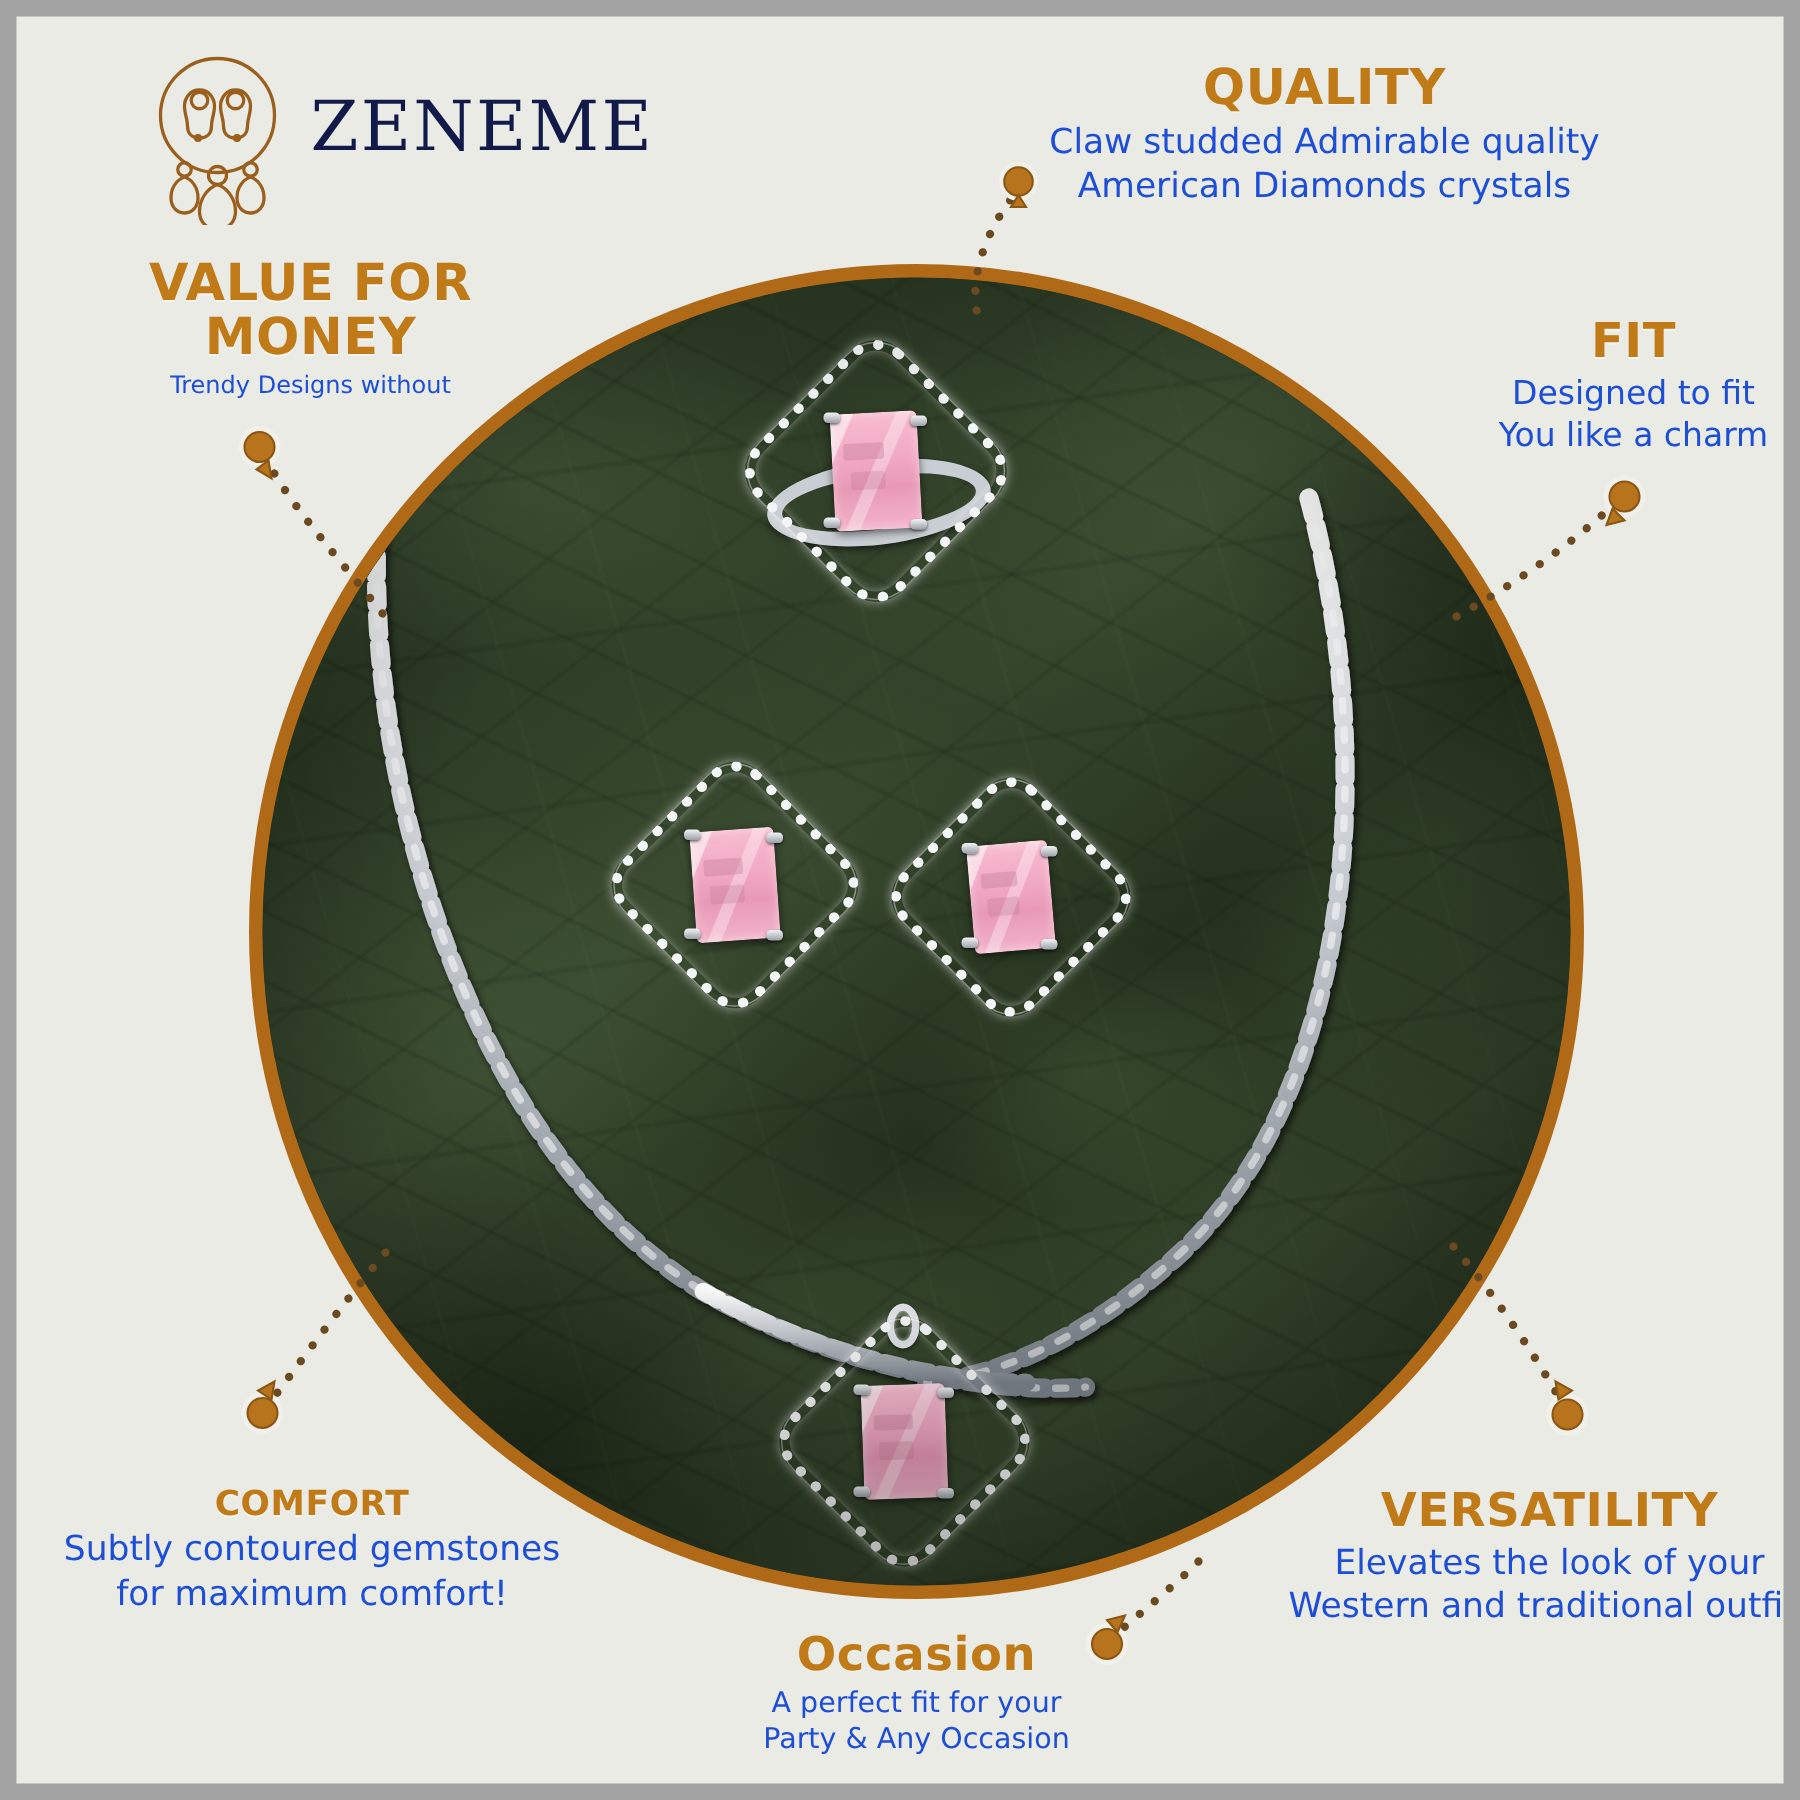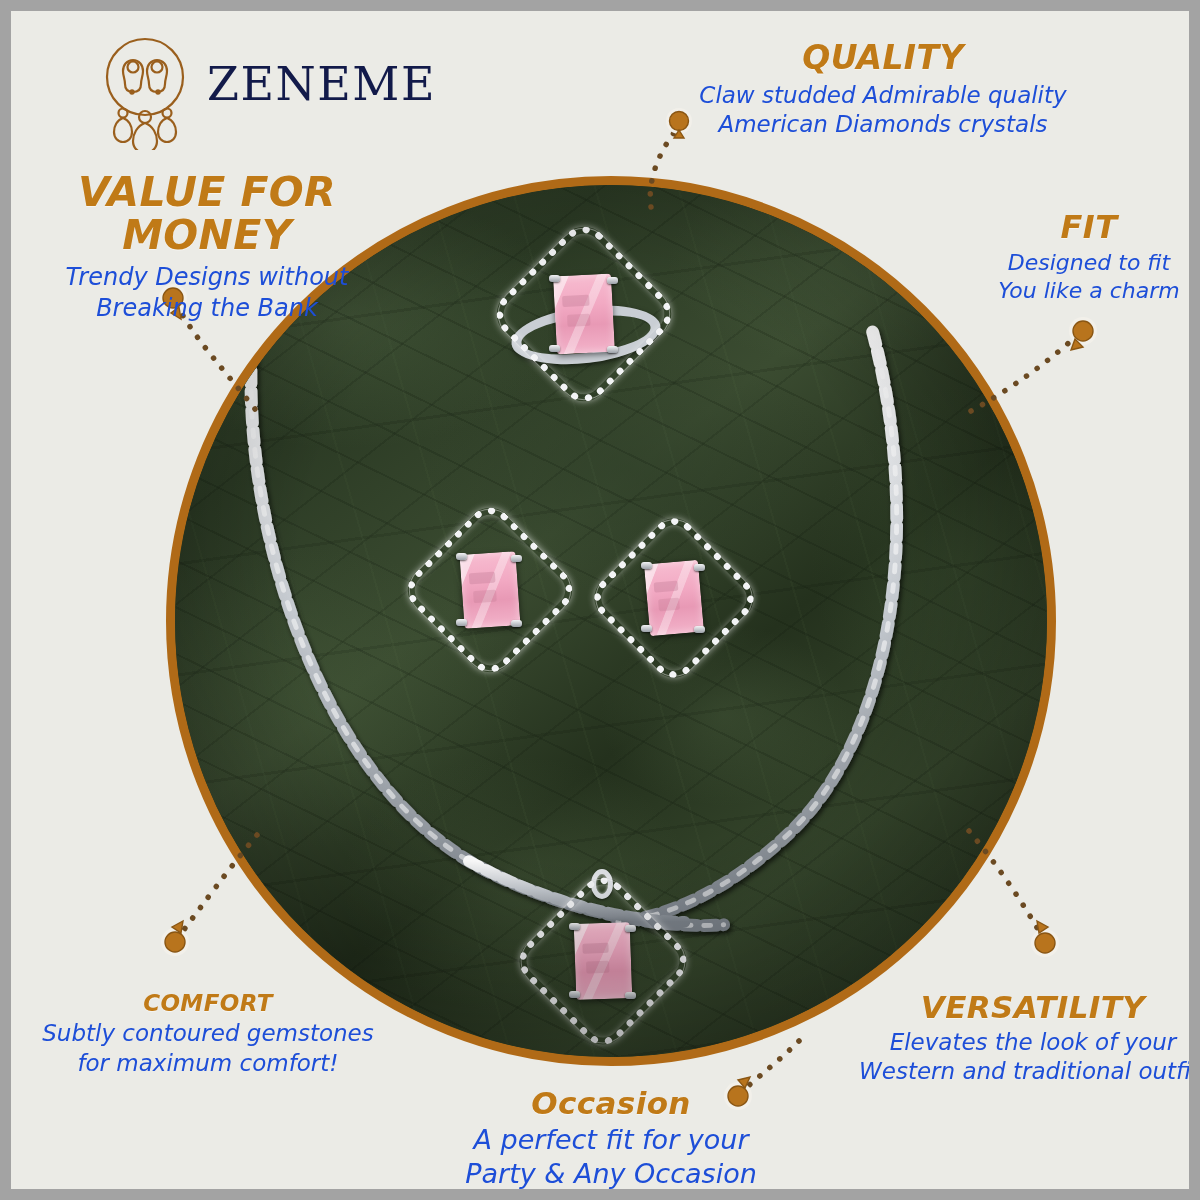--- a/index.html
+++ b/index.html
@@ -148,45 +148,45 @@
     color: #c07a17;
     letter-spacing: .4px;
     line-height: 1.06;
     text-shadow: 0 1px 0 rgba(255,255,255,.5);
   }
   .callout .c-line {
     color: #1d4ed8;
     line-height: 1.28;
     white-space: nowrap;
   }
-  .ta-center { text-align: center; font-style: italic; }
+  .ta-center { text-align: center; }
 
   #callout-quality      { left: 672px; top: 30px;   width: 400px; }
   #callout-quality .c-title { font-size: 33px; margin-bottom: 5px; }
   #callout-quality .c-line  { font-size: 23px; }
 
   #callout-value        { left: 18px;  top: 160px;  width: 356px; }
-  #callout-value .c-title { font-size: 41px; margin-bottom: 4px; }
-  #callout-value .c-line  { font-size: 24px; text-align: center; }
+  #callout-value .c-title { font-size: 34px; margin-bottom: 4px; }
+  #callout-value .c-line  { font-size: 16px; text-align: center; }
 
   #callout-fit          { left: 962px; top: 200px;  width: 232px; }
   #callout-fit .c-title { font-size: 32px; margin-bottom: 4px; }
   #callout-fit .c-line  { font-size: 22px; }
 
   #callout-comfort      { left: 16px;  top: 980px;  width: 362px; }
   #callout-comfort .c-title { font-size: 23px; margin-bottom: 4px; }
   #callout-comfort .c-line  { font-size: 23px; }
 
   #callout-versatility  { left: 848px; top: 980px;  width: 348px; }
   #callout-versatility .c-title { font-size: 31px; margin-bottom: 4px; }
   #callout-versatility .c-line  { font-size: 23px; }
 
   #callout-occasion     { left: 452px; top: 1076px; width: 296px; }
   #callout-occasion .c-title { font-size: 31px; margin-bottom: 3px; }
-  #callout-occasion .c-line  { font-size: 27px; }
+  #callout-occasion .c-line  { font-size: 19px; }
 
   
   #connectors {
     position: absolute; left: 0; top: 0;
     width: 1178px; height: 1178px;
     pointer-events: none;
   }
   .conn-path {
     fill: none;
     stroke: #6b4a22;
@@ -337,21 +337,20 @@
 
   <div class="callout ta-center" id="callout-quality">
     <div class="c-title">QUALITY</div>
     <div class="c-line">Claw studded Admirable quality</div>
     <div class="c-line">American Diamonds crystals</div>
   </div>
 
   <div class="callout ta-center" id="callout-value">
     <div class="c-title">VALUE FOR MONEY</div>
     <div class="c-line">Trendy Designs without</div>
-    <div class="c-line">Breaking the Bank</div>
   </div>
 
   <div class="callout ta-center" id="callout-fit">
     <div class="c-title">FIT</div>
     <div class="c-line">Designed to fit</div>
     <div class="c-line">You like a charm</div>
   </div>
 
   <div class="callout ta-center" id="callout-comfort">
     <div class="c-title">COMFORT</div>

